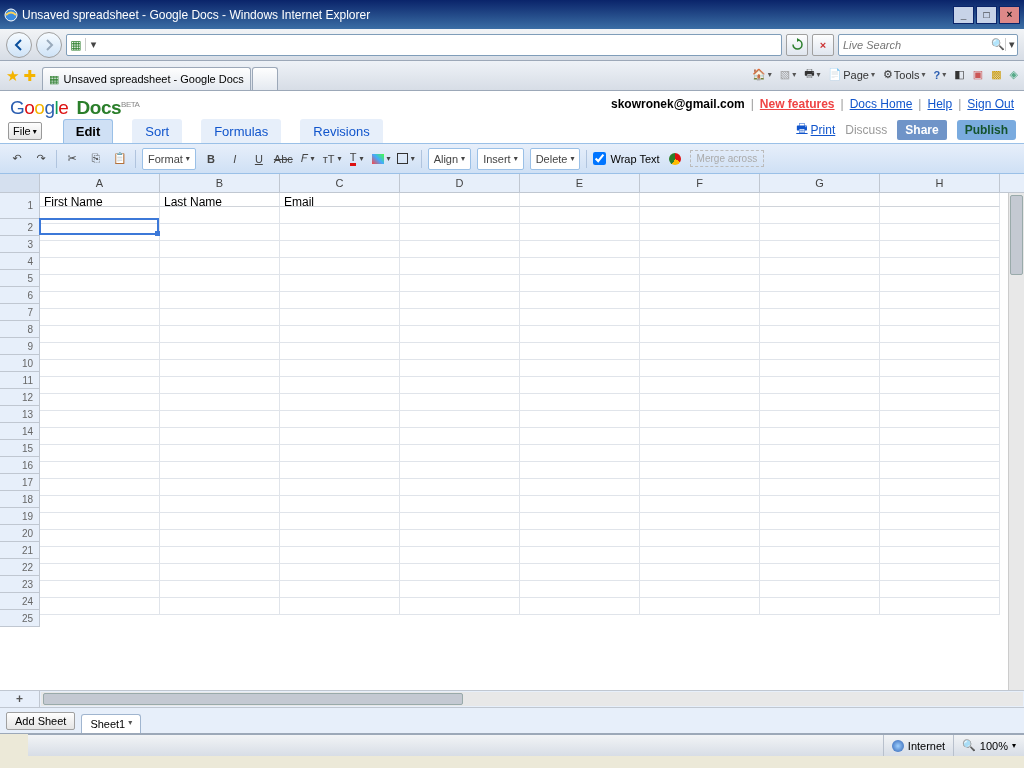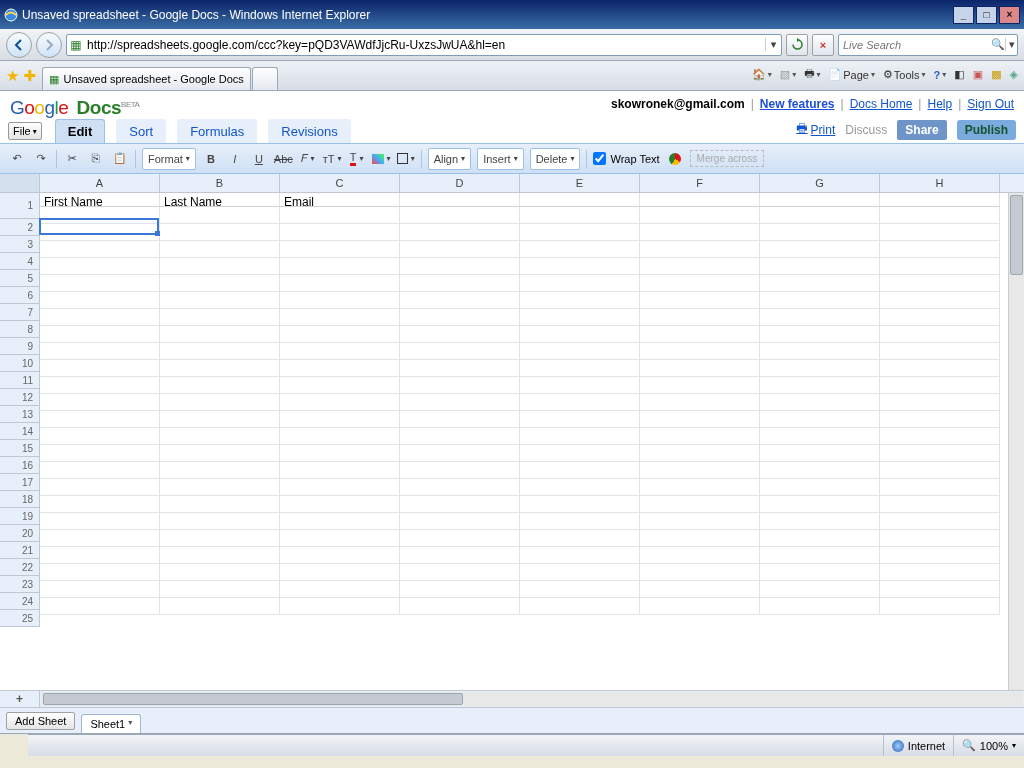--- a/index.html
+++ b/index.html
@@ -35,29 +35,29 @@
 
 
 .gdocs { background:#fff; height:643px; display:flex; flex-direction:column; border-bottom:1px solid #9ca8b8; }
 .gd-header { display:flex; justify-content:space-between; align-items:flex-start; padding:6px 10px 0 10px; }
 .logo { font-family:Georgia, serif; font-size:19px; letter-spacing:-0.5px; }
 .logo .c1{color:#2a5db0;} .logo .c2{color:#d11;} .logo .c3{color:#f4b400;} .logo .c4{color:#2a5db0;} .logo .c5{color:#0f9d58;} .logo .c6{color:#d11;}
 .logo .docs { color:#2a7e2a; font-weight:bold; margin-left:4px; }
 .logo .beta { font-size:8px; color:#888; vertical-align:super; }
 .hd-right { font-size:12px; display:flex; gap:6px; align-items:center; }
 .hd-right a { color:#1155cc; text-decoration:underline; cursor:pointer; }
-.hd-right .nf { color:#1d4ed8; font-weight:bold; }
+.hd-right .nf { color:#ef4444; font-weight:bold; }
 .hd-right .sep { color:#999; }
 
 .gd-titlebar { display:flex; justify-content:space-between; align-items:center; padding:4px 10px 6px 10px; }
 .doc-title { font-size:17px; font-weight:bold; color:#222; }
 .save-btns { display:flex; gap:4px; }
 .btn { border:1px solid #a0a0a0; background:linear-gradient(#fefefe,#e5e5e5); padding:3px 8px; font-size:12px; border-radius:2px; cursor:default; }
 
-.gd-menubar { display:flex; align-items:flex-end; padding:0 8px; gap:9px; height:25px; border-bottom:1px solid #9ac0e7; }
+.gd-menubar { display:flex; align-items:flex-end; padding:0 8px; gap:17px; height:25px; border-bottom:1px solid #9ac0e7; }
 .file-combo { border:1px solid #999; background:linear-gradient(#fefefe,#e5e5e5); padding:2px 4px; font-size:11px; border-radius:2px; margin:0 4px 3px 0; display:flex; align-items:center; gap:2px; }
 .gd-tab { padding:4px 12px; font-size:13px; color:#1155cc; cursor:pointer; border:1px solid transparent; border-bottom:none; border-radius:3px 3px 0 0; background:#e7effa; margin-right:2px; }
 .gd-tab.active { border-color:#9ac0e7; background:#cfe0f5; color:#000; font-weight:bold; }
 .gd-menubar .spacer { flex:1; }
 .mb-right { display:flex; align-items:center; gap:10px; padding-bottom:3px; font-size:12px; }
 .mb-right .lnk { color:#1155cc; text-decoration:underline; display:flex; align-items:center; gap:3px; }
 .mb-right .disabled { color:#999; }
 .mb-right .share { background:#6f94c8; color:#fff; padding:3px 8px; border-radius:2px; font-weight:bold; }
 .mb-right .publish { background:#7aabdf; color:#14532d; padding:3px 8px; border-radius:3px; font-weight:bold; }
 
@@ -127,21 +127,20 @@
         <path d="M8 1 L3 6 L8 11" stroke="#0a4f9c" stroke-width="2" fill="none"></path>
       </svg>
   </span>
   <span class="navbtn">
     <svg width="12" height="12" viewBox="0 0 12 12">
         <path d="M4 1 L9 6 L4 11" stroke="#9ab" stroke-width="2" fill="none"></path>
       </svg>
   </span>
   <div class="addr-wrap">
     <span class="addr-ico">▦</span>
-    <input class="addr-input" value="http://spreadsheets.google.com/ccc?key=pQD3VAWdfJjcRu-UxzsJwUA&amp;hl=en" style="">
     <span class="addr-dd">▾</span>
   </div>
   <span class="sq-btn" style="color:#2a7e2a;">
     <svg width="13" height="13" viewBox="0 0 13 13">
         <path d="M6.5 2 A4.5 4.5 0 1 1 2 6.5" stroke="#2a7e2a" stroke-width="1.5" fill="none"></path>
         <path d="M6 0 L9 2 L6 4 Z" fill="#2a7e2a"></path>
       </svg>
   </span>
   <span class="sq-btn" style="color:#c33;font-weight:bold;">×</span>
   <div class="search-box">

